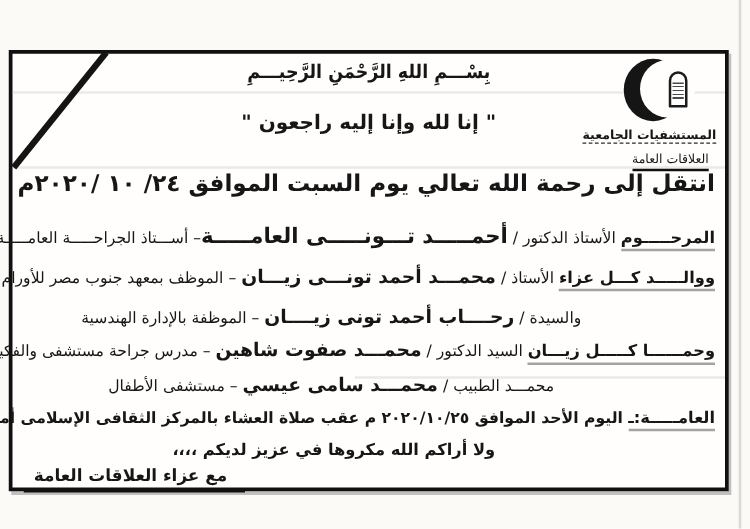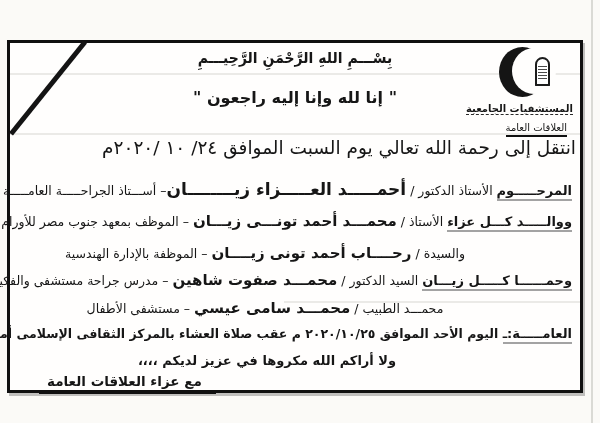--- a/index.html
+++ b/index.html
@@ -26,35 +26,35 @@
     border:2px solid #1c1c1c;border-radius:9px 9px 1px 1px;background:#fff;box-sizing:border-box;}
   .emblem::before{content:"";position:absolute;left:1px;right:1px;top:7px;height:14px;
     background:repeating-linear-gradient(to bottom,#4a4a4a 0 1px,transparent 1px 3px);}
   .org-title{position:absolute;top:60px;right:7px;font-size:10px;font-weight:bold;
     border-bottom:1px dashed #2a2a2a;padding-bottom:0;z-index:2;}
   .org-dept{position:absolute;top:79px;right:13px;font-size:10px;font-weight:normal;
     border-bottom:2px solid #101010;padding-bottom:2px;z-index:2;}
   .basmala{position:absolute;top:7px;left:0;right:0;text-align:center;
     font-size:14px;font-weight:bold;letter-spacing:.4px;transform:scaleY(1.08);z-index:1;}
   .istirja{position:absolute;top:45px;left:0;right:0;text-align:center;font-size:16px;font-weight:bold;z-index:1;}
-  .headline{position:absolute;top:94px;left:4px;right:4px;text-align:right;
-    font-size:18.5px;font-weight:normal;white-space:nowrap;z-index:1;}
+  .headline{position:absolute;top:94px;left:4px;right:4px;text-align:left;
+    font-size:18.5px;font-weight:bold;white-space:nowrap;z-index:1;}
   .row{position:absolute;right:8px;left:4px;white-space:nowrap;font-size:12.5px;z-index:1;}
   .row .name{font-weight:bold;font-size:15px;}
   .u{font-weight:bold;font-size:13px;border-bottom:2px solid #a3a3a3;padding-bottom:1px;}
   .r1{top:136px;} .r1 .name{font-size:17px;}
   .r2{top:169px;}
   .r3{top:201px;text-align:center;transform:translateX(-28px);}
   .r4{top:228px;}
   .r5{top:256px;text-align:center;transform:translateX(-28px);}
   .azaa{top:283px;font-weight:bold;font-size:12.5px;}
   .closing{position:absolute;top:310px;left:0;right:0;text-align:center;
     transform:translateX(-28px);font-weight:bold;font-size:13px;z-index:1;}
   .signature{position:absolute;top:330px;left:9px;font-weight:bold;font-size:13.5px;
-    border-bottom:2px solid #101010;padding:0 14px 3px 8px;z-index:1;direction:rtl;margin-left:20px;}
+    border-bottom:2px solid #101010;padding:0 14px 3px 8px;z-index:1;direction:rtl;}
 </style>
 </head>
 <body>
 
 <div class="edge-shadow"></div>
 
 <div class="frame">
 
   <div class="scanline sl1"></div>
   <div class="scanline sl2"></div>
@@ -70,21 +70,21 @@
   </div>
   <div class="org-title">المستشفيات الجامعية</div>
   <div class="org-dept">العلاقات العامة</div>
 
   <div class="basmala">بِسْـــمِ اللهِ الرَّحْمَنِ الرَّحِيـــمِ</div>
   <div class="istirja">" إنا لله وإنا إليه راجعون "</div>
 
   <div class="headline">انتقل إلى رحمة الله تعالي يوم السبت الموافق ٢٤/ ١٠ /٢٠٢٠م</div>
 
   <div class="row r1">
-    <span class="u">المرحـــــوم</span><span> الأستاذ الدكتور / </span><span class="name">أحمـــــد العـــــزاء زيــــــــان</span><span>– أســـتاذ الجراحـــــة العامـــــة</span>
+    <span class="u">المرحـــــوم</span><span> الأستاذ الدكتور / </span><span class="name">أحمـــــد تـــونـــــى العامـــــة</span><span>– أســـتاذ الجراحـــــة العامـــــة</span>
   </div>
 
   <div class="row r2">
     <span class="u">ووالـــــد كـــل عزاء</span><span> الأستاذ / </span><span class="name">محمـــد أحمد تونـــى زيـــان</span><span> – الموظف بمعهد جنوب مصر للأورام</span>
   </div>
 
   <div class="row r3">
     <span>والسيدة / </span><span class="name">رحــــاب أحمد تونى زيــــان</span><span> – الموظفة بالإدارة الهندسية</span>
   </div>
 

